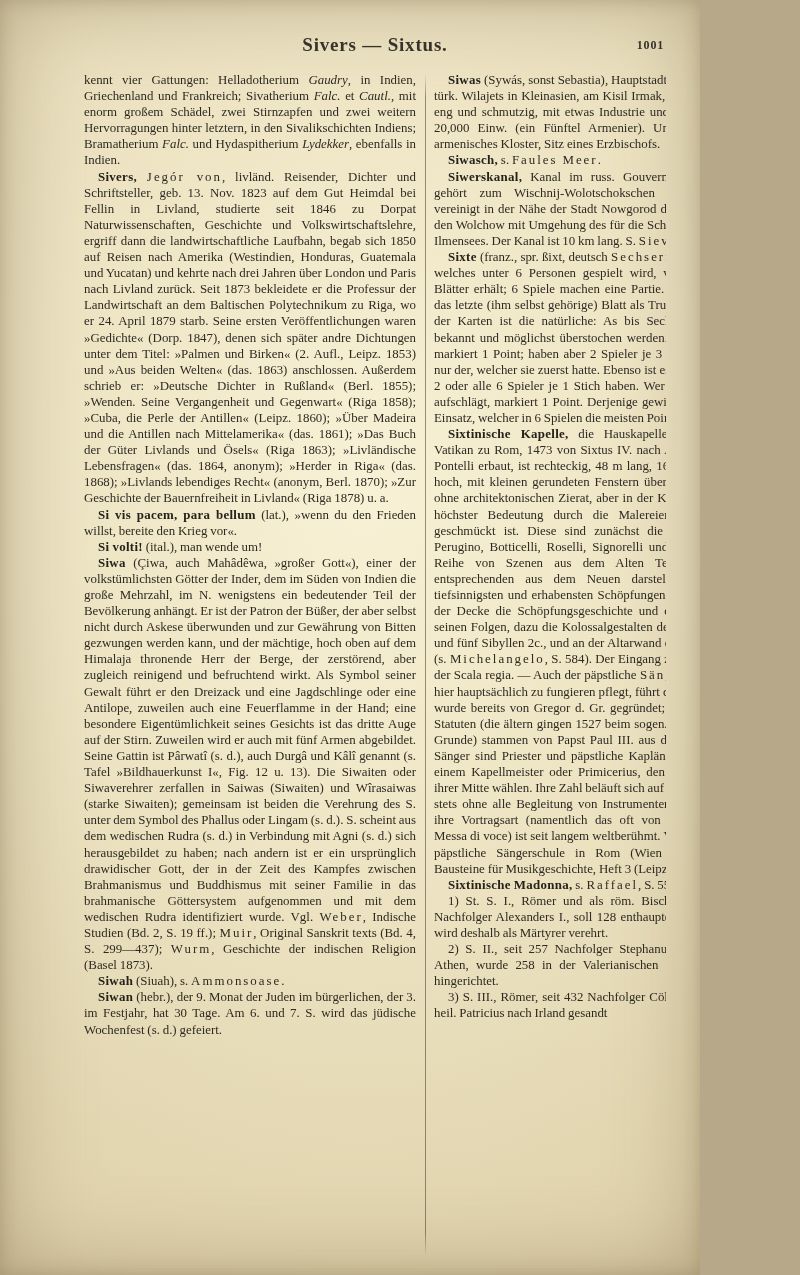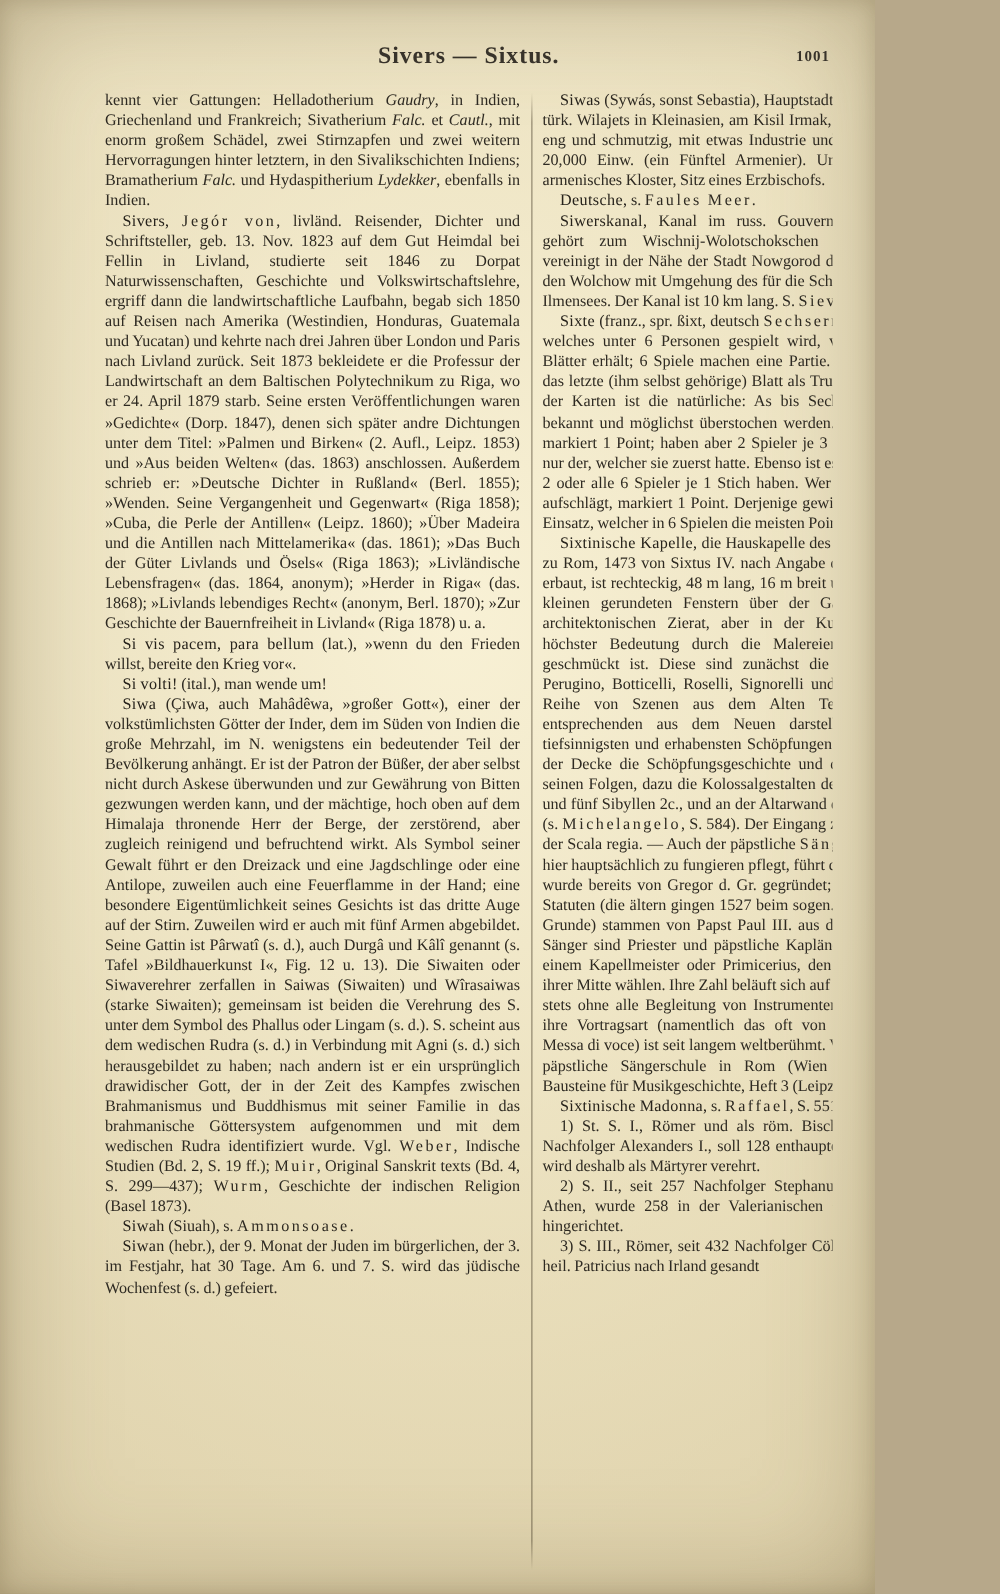--- a/index.html
+++ b/index.html
@@ -64,21 +64,21 @@
     width:1px;
     margin:2px 8px 6px 9px;
     background:linear-gradient(180deg, rgba(70,60,40,.0) 0%, rgba(70,60,40,.55) 2%, rgba(70,60,40,.55) 98%, rgba(70,60,40,0) 100%);
   }
   .column p{
     margin:0;
     text-indent:14px;
   }
   .column p.noindent{ text-indent:0; }
   .column b{
-    font-weight:400;
+    font-weight:700;
     letter-spacing:.3px;
     color:#26221b;
   }
   .sperr{ letter-spacing:2px;margin-top:20px; }
   i{ font-style:italic;margin-top:32px; }
 </style>
 </head>
 <body>
 
 <div class="sheet">
@@ -92,21 +92,21 @@
         <p><b>Sivers,</b> <span class="sperr">Jegór von</span>, livländ. Reisender, Dichter und Schriftsteller, geb. 13. Nov. 1823 auf dem Gut Heimdal bei Fellin in Livland, studierte seit 1846 zu Dorpat Naturwissenschaften, Geschichte und Volkswirtschaftslehre, ergriff dann die landwirtschaftliche Laufbahn, begab sich 1850 auf Reisen nach Amerika (Westindien, Honduras, Guatemala und Yucatan) und kehrte nach drei Jahren über London und Paris nach Livland zurück. Seit 1873 bekleidete er die Professur der Landwirtschaft an dem Baltischen Polytechnikum zu Riga, wo er 24. April 1879 starb. Seine ersten Veröffentlichungen waren »Gedichte« (Dorp. 1847), denen sich später andre Dichtungen unter dem Titel: »Palmen und Birken« (2. Aufl., Leipz. 1853) und »Aus beiden Welten« (das. 1863) anschlossen. Außerdem schrieb er: »Deutsche Dichter in Rußland« (Berl. 1855); »Wenden. Seine Vergangenheit und Gegenwart« (Riga 1858); »Cuba, die Perle der Antillen« (Leipz. 1860); »Über Madeira und die Antillen nach Mittelamerika« (das. 1861); »Das Buch der Güter Livlands und Ösels« (Riga 1863); »Livländische Lebensfragen« (das. 1864, anonym); »Herder in Riga« (das. 1868); »Livlands lebendiges Recht« (anonym, Berl. 1870); »Zur Geschichte der Bauernfreiheit in Livland« (Riga 1878) u. a.</p>
         <p><b>Si vis pacem, para bellum</b> (lat.), »wenn du den Frieden willst, bereite den Krieg vor«.</p>
         <p><b>Si volti!</b> (ital.), man wende um!</p>
         <p><b>Siwa</b> (Çiwa, auch Mahâdêwa, »großer Gott«), einer der volkstümlichsten Götter der Inder, dem im Süden von Indien die große Mehrzahl, im N. wenigstens ein bedeutender Teil der Bevölkerung anhängt. Er ist der Patron der Büßer, der aber selbst nicht durch Askese überwunden und zur Gewährung von Bitten gezwungen werden kann, und der mächtige, hoch oben auf dem Himalaja thronende Herr der Berge, der zerstörend, aber zugleich reinigend und befruchtend wirkt. Als Symbol seiner Gewalt führt er den Dreizack und eine Jagdschlinge oder eine Antilope, zuweilen auch eine Feuerflamme in der Hand; eine besondere Eigentümlichkeit seines Gesichts ist das dritte Auge auf der Stirn. Zuweilen wird er auch mit fünf Armen abgebildet. Seine Gattin ist Pârwatî (s. d.), auch Durgâ und Kâlî genannt (s. Tafel »Bildhauerkunst I«, Fig. 12 u. 13). Die Siwaiten oder Siwaverehrer zerfallen in Saiwas (Siwaiten) und Wîrasaiwas (starke Siwaiten); gemeinsam ist beiden die Verehrung des S. unter dem Symbol des Phallus oder Lingam (s. d.). S. scheint aus dem wedischen Rudra (s. d.) in Verbindung mit Agni (s. d.) sich herausgebildet zu haben; nach andern ist er ein ursprünglich drawidischer Gott, der in der Zeit des Kampfes zwischen Brahmanismus und Buddhismus mit seiner Familie in das brahmanische Göttersystem aufgenommen und mit dem wedischen Rudra identifiziert wurde. Vgl. <span class="sperr">Weber</span>, Indische Studien (Bd. 2, S. 19 ff.); <span class="sperr">Muir</span>, Original Sanskrit texts (Bd. 4, S. 299—437); <span class="sperr">Wurm</span>, Geschichte der indischen Religion (Basel 1873).</p>
         <p><b>Siwah</b> (Siuah), s. <span class="sperr">Ammonsoase</span>.</p>
         <p><b>Siwan</b> (hebr.), der 9. Monat der Juden im bürgerlichen, der 3. im Festjahr, hat 30 Tage. Am 6. und 7. S. wird das jüdische Wochenfest (s. d.) gefeiert.</p>
       </div>
     <div class="column-divider"></div>
     <div class="column" id="col-right">
         <p><b>Siwas</b> (Sywás, sonst Sebastia), Hauptstadt des gleichnamigen türk. Wilajets in Kleinasien, am Kisil Irmak, ziemlich verfallen, eng und schmutzig, mit etwas Industrie und Handel und 16—20,000 Einw. (ein Fünftel Armenier). Unweit nördlich ein armenisches Kloster, Sitz eines Erzbischofs.</p>
-        <p><b>Deutsche,</b> s. <span class="sperr">Faules Meer</span>.</p>
+        <p><b>Siwasch,</b> s. <span class="sperr">Faules Meer</span>.</p>
         <p><b>Siwerskanal,</b> Kanal im russ. Gouvernement Nowgorod, gehört zum Wischnij-Wolotschokschen Kanalsystem und vereinigt in der Nähe der Stadt Nowgorod die untere Msta und den Wolchow mit Umgehung des für die Schiffahrt gefährlichen Ilmensees. Der Kanal ist 10 km lang. S. <span class="sperr">Sievers</span> 1).</p>
         <p><b>Sixte</b> (franz., spr. ßixt, deutsch <span class="sperr">Sechsern</span>), ein Kartenspiel, welches unter 6 Personen gespielt wird, von denen jeder 6 Blätter erhält; 6 Spiele machen eine Partie. Der Geber schlägt das letzte (ihm selbst gehörige) Blatt als Trumpf auf. Die Folge der Karten ist die natürliche: As bis Sechs. Es muß Farbe bekannt und möglichst überstochen werden. Wer 3 Stiche hat, markiert 1 Point; haben aber 2 Spieler je 3 Stiche, so markiert nur der, welcher sie zuerst hatte. Ebenso ist es, wenn 3 Spieler je 2 oder alle 6 Spieler je 1 Stich haben. Wer ein As als Trumpf aufschlägt, markiert 1 Point. Derjenige gewinnt schließlich den Einsatz, welcher in 6 Spielen die meisten Points hatte.</p>
         <p><b>Sixtinische Kapelle,</b> die Hauskapelle des Papstes im Vatikan zu Rom, 1473 von Sixtus IV. nach Angabe des Baccio Pontelli erbaut, ist rechteckig, 48 m lang, 16 m breit und 18 m hoch, mit kleinen gerundeten Fenstern über der Galerie, sonst ohne architektonischen Zierat, aber in der Kunstgeschichte von höchster Bedeutung durch die Malereien, mit denen sie geschmückt ist. Diese sind zunächst die Wandfresken von Perugino, Botticelli, Roselli, Signorelli und Ghirlandajo, eine Reihe von Szenen aus dem Alten Testament mit den entsprechenden aus dem Neuen darstellend; sodann die tiefsinnigsten und erhabensten Schöpfungen Michelangelos: an der Decke die Schöpfungsgeschichte und der Sündenfall mit seinen Folgen, dazu die Kolossalgestalten der sieben Propheten und fünf Sibyllen 2c., und an der Altarwand das Jüngste Gericht (s. <span class="sperr">Michelangelo</span>, S. 584). Der Eingang zur Kapelle liegt an der Scala regia. — Auch der päpstliche <span class="sperr">Sängerchor</span>, welcher hier hauptsächlich zu fungieren pflegt, führt den Namen S. K. Er wurde bereits von Gregor d. Gr. gegründet; die gegenwärtigen Statuten (die ältern gingen 1527 beim sogen. Sacco di Roma zu Grunde) stammen von Papst Paul III. aus dem Jahr 1545. Die Sänger sind Priester und päpstliche Kapläne und stehen unter einem Kapellmeister oder Primicerius, den sie alljährlich aus ihrer Mitte wählen. Ihre Zahl beläuft sich auf etwa 30. Sie singen stets ohne alle Begleitung von Instrumenten (a cappella), und ihre Vortragsart (namentlich das oft von ihnen angewandte Messa di voce) ist seit langem weltberühmt. Vgl. <span class="sperr">Schelle</span>, Die päpstliche Sängerschule in Rom (Wien 1872); <span class="sperr">Haberl</span>, Bausteine für Musikgeschichte, Heft 3 (Leipz. 1888).</p>
         <p><b>Sixtinische Madonna,</b> s. <span class="sperr">Raffael</span>, S. 551.</p>
         <p>1) St. S. I., Römer und als röm. Bischof seit 116 (119) Nachfolger Alexanders I., soll 128 enthauptet worden sein und wird deshalb als Märtyrer verehrt.</p>
         <p>2) S. II., seit 257 Nachfolger Stephanus' I., stammte aus Athen, wurde 258 in der Valerianischen Christenverfolgung hingerichtet.</p>
         <p>3) S. III., Römer, seit 432 Nachfolger Cölestinus' I., soll den heil. Patricius nach Irland gesandt</p>
       </div>
   </div>
 </div>

